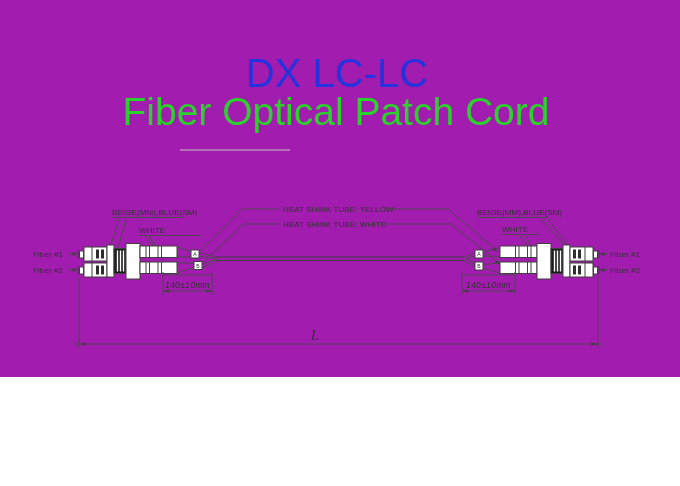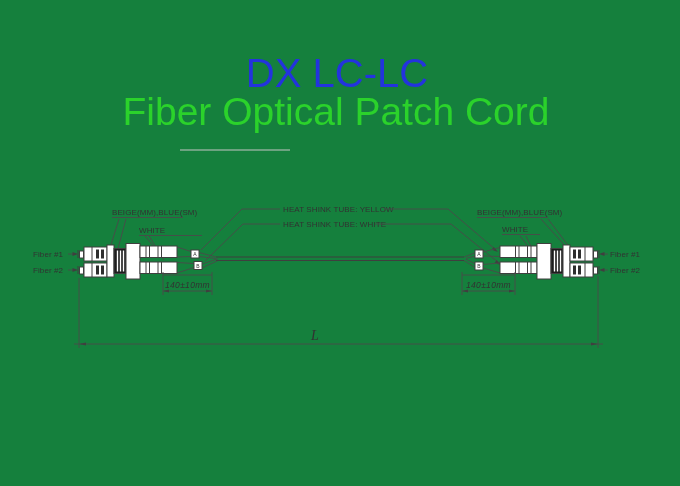--- a/index.html
+++ b/index.html
@@ -1,16 +1,16 @@
 <!DOCTYPE html>
 <html><head>
 <meta charset="utf-8">
 <style>
   html,body{margin:0;padding:0;background:#ffffff;}
-  .page{position:relative;width:680px;height:486px;background:#15803d;overflow:hidden;
+  .page{position:relative;width:680px;height:377px;background:#a21caf;overflow:hidden;
         font-family:"Liberation Sans",sans-serif;}
   svg{display:block;}
   .ln{stroke:#3f3f3f;stroke-width:1;fill:none;}
   .lnthin{stroke:#4a4a4a;stroke-width:0.9;fill:none;}
   .faint{stroke:#c6c6c6;stroke-width:1;fill:none;}
   .wfill{fill:#ffffff;stroke:#3f3f3f;stroke-width:1;}
   .dark{fill:#1c1c1c;stroke:#3f3f3f;stroke-width:1;}
   .slit{stroke:#ffffff;stroke-width:1.4;}
   .darkbar{fill:#2e2e2e;stroke:none;}
   .arrow{fill:#3f3f3f;stroke:none;}

